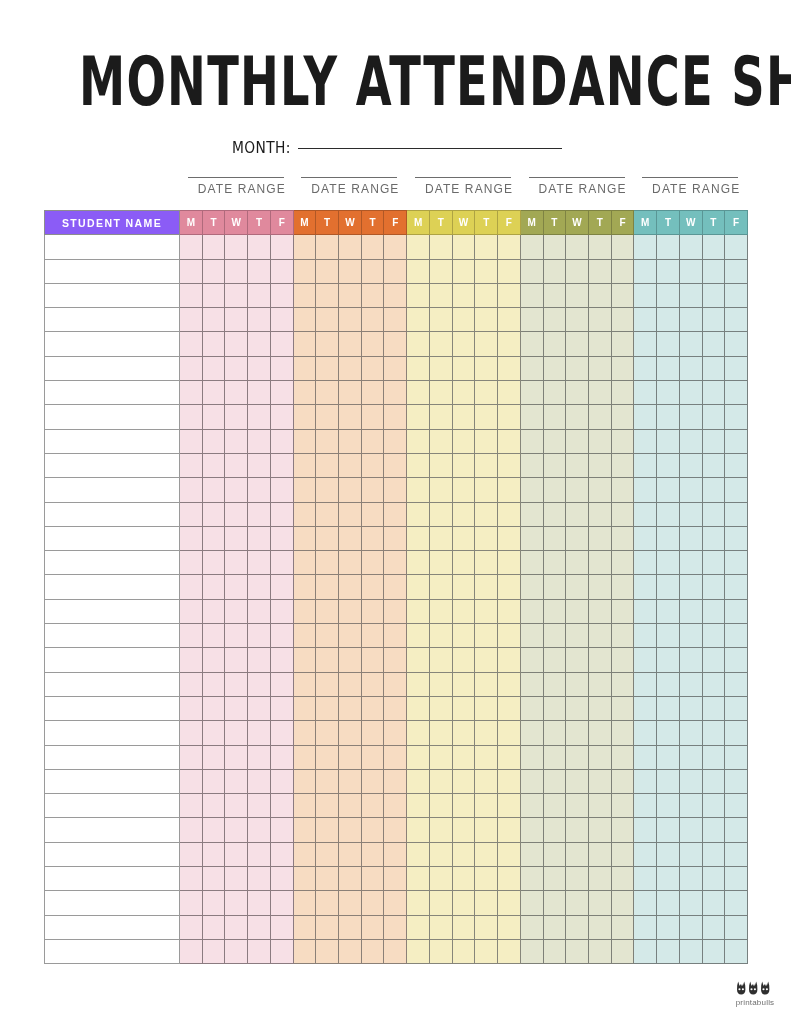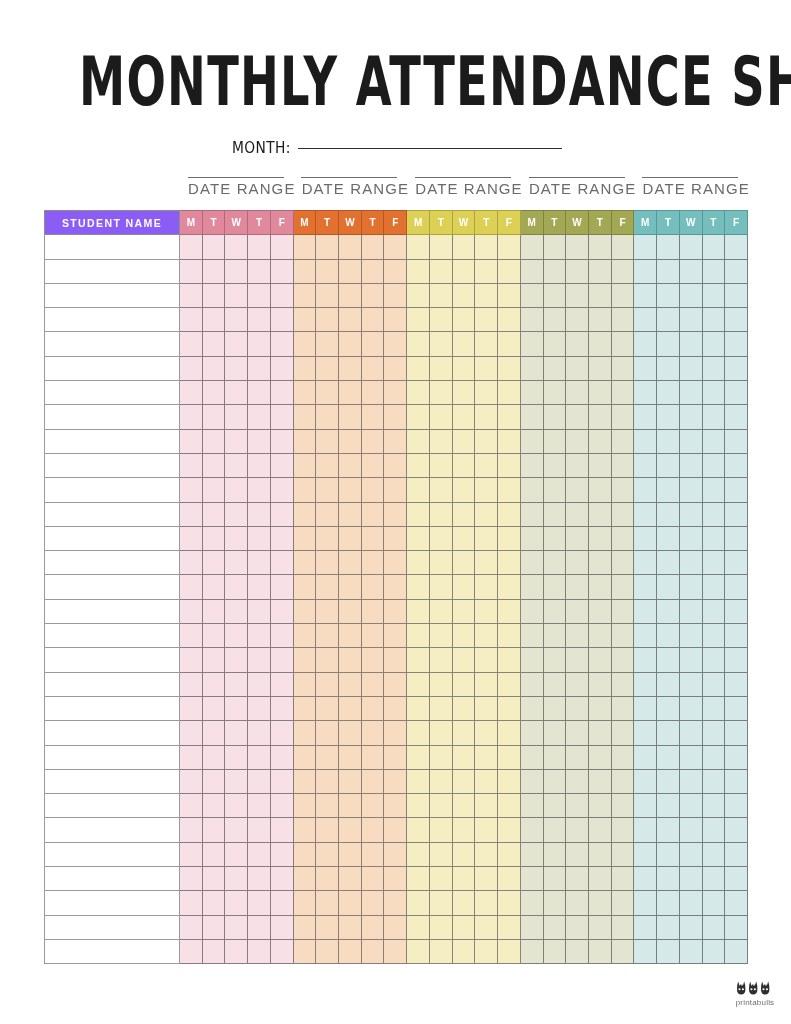--- a/index.html
+++ b/index.html
@@ -80,21 +80,21 @@
   }
   .date-range-rule {
     width: 96px;
     height: 0;
     border-bottom: 1.4px solid #6d6d6d;
     margin-top: 1px;
   }
   .date-range-label {
     margin-top: 5px;
     font-family: "Liberation Sans", sans-serif;
-    font-size: 15px;
+    font-size: 12px;
     line-height: 12px;
     letter-spacing: 1.1px;
     color: #6a6a6a;
     white-space: nowrap;
     padding-left: 12px;
   }
 
   
   .attendance-table {
     position: absolute;

